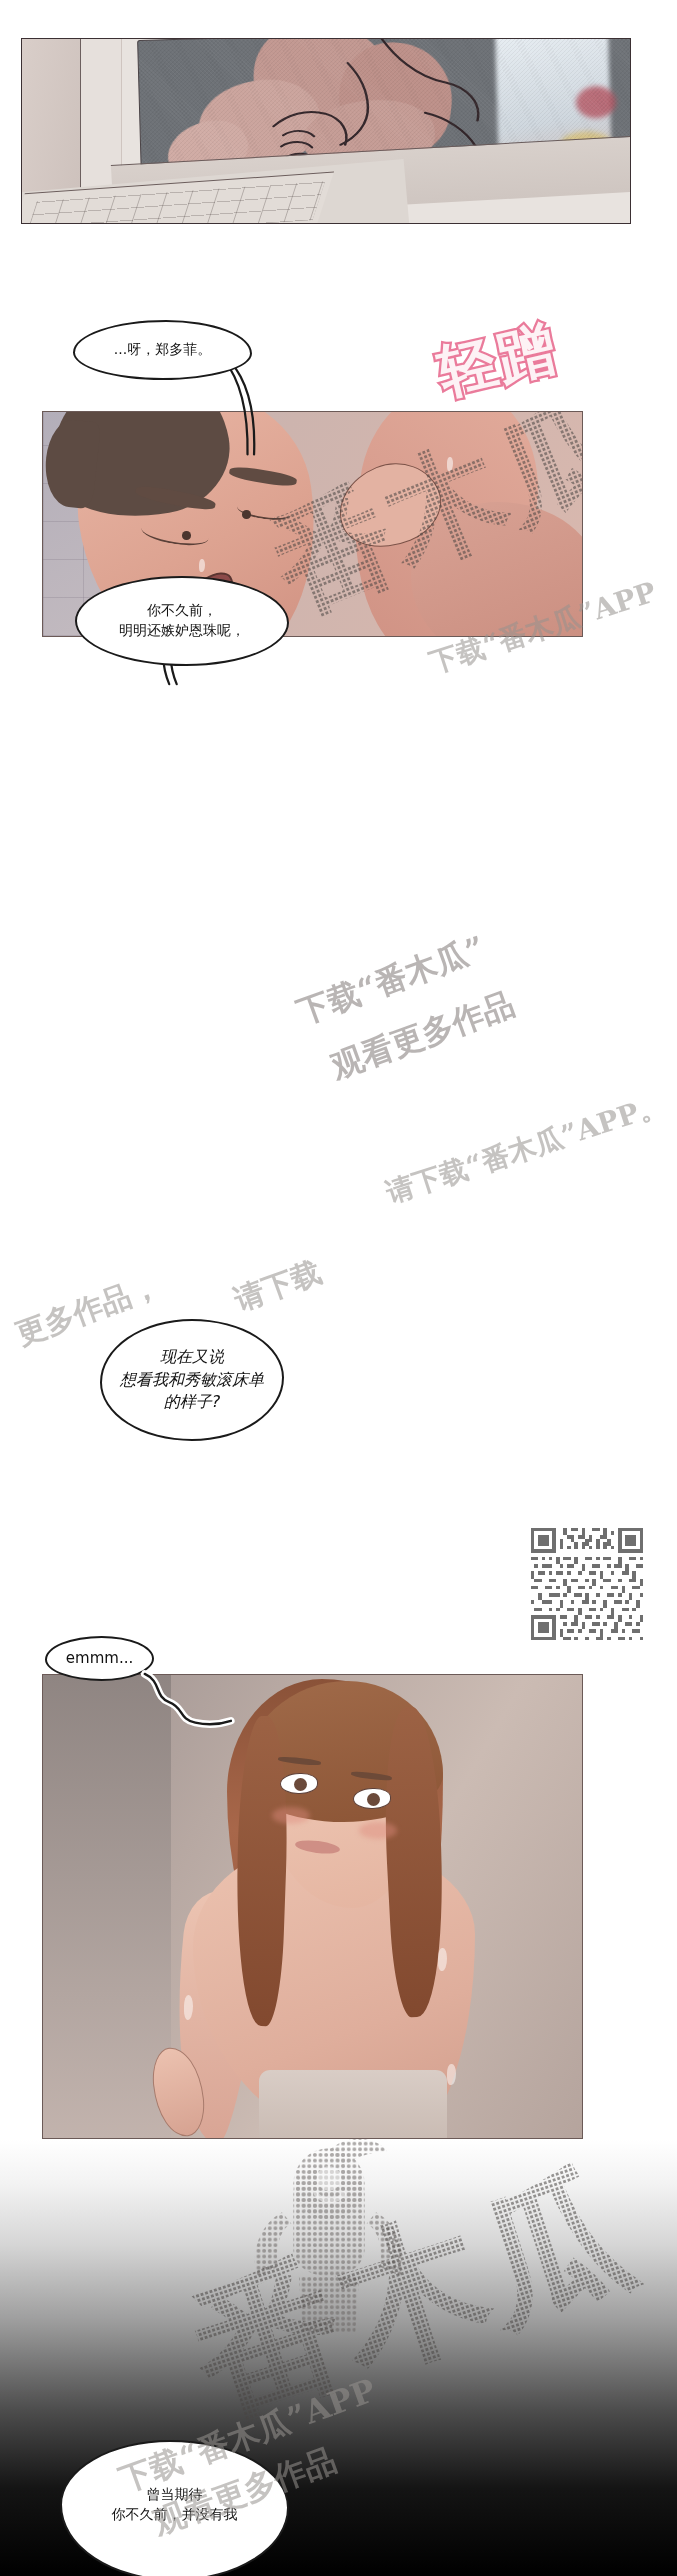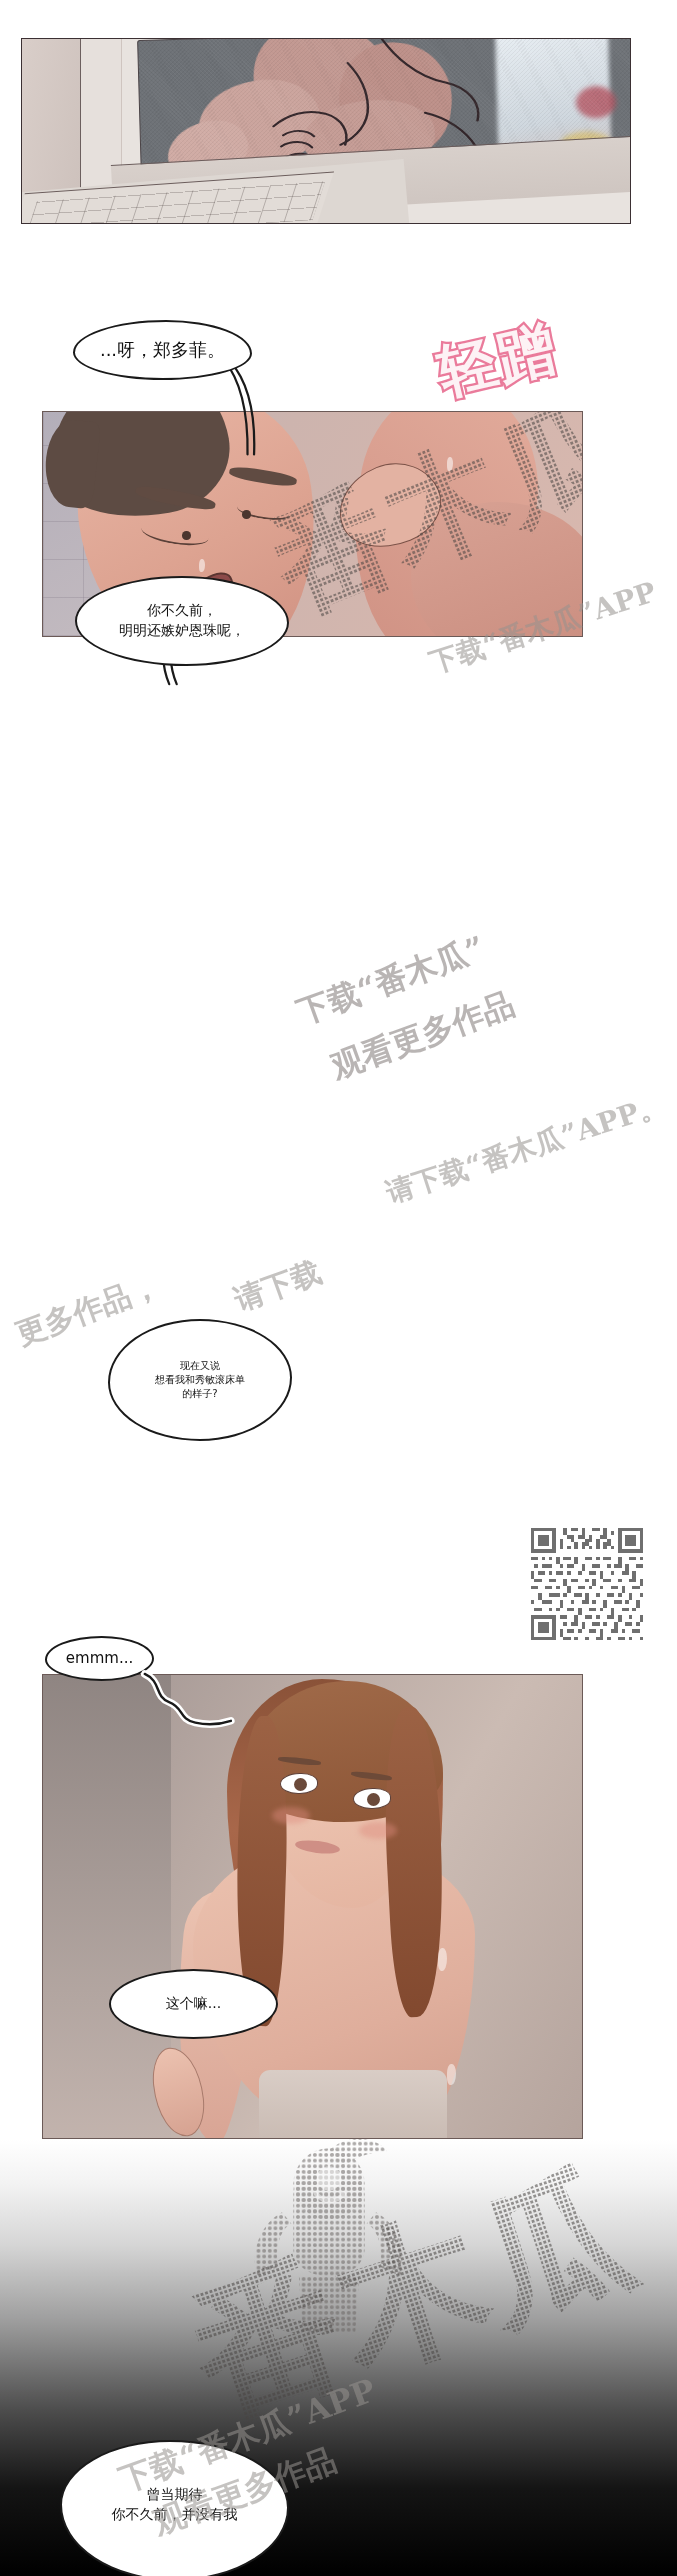--- a/index.html
+++ b/index.html
@@ -108,33 +108,34 @@
   }
   .bubble .txt { padding: 0 9.4px; white-space: pre-line; }
 
   .tail { position:absolute; z-index:5; }
   .tail svg { display:block; overflow: visible; }
 
   
   #bubble1 {
     left: 73px; top: 320px; width: 179px; height: 60px;
     border-radius: 52% 48% 50% 50% / 54% 56% 44% 46%;
-    font-size: 18px;
+    font-size: 14px;
   }
   
   #bubble2 {
     left: 75px; top: 576px; width: 214px; height: 90px;
     border-radius: 50% 50% 48% 52% / 50% 52% 48% 50%;
     font-size: 14px;
   }
   
   #bubble3 {
-    left: 108px; top: 1319px; width: 184px; height: 122px;
+    left: 100px; top: 1319px; width: 184px; height: 122px;
     border-radius: 50% 50% 50% 50% / 52% 48% 52% 48%;
-    font-size: 10px;
+    font-size: 16px;
+    font-style: italic;
   }
   
   #bubble4 {
     left: 45px; top: 1636px; width: 109px; height: 45px;
     border-radius: 52% 48% 48% 52% / 52% 50% 50% 48%;
     font-size: 15px;
   }
   
   #bubble5 {
     left: 109px; top: 1969px; width: 169px; height: 70px;
@@ -673,23 +674,20 @@
     <div class="p3-blush" style="left:316px;top:147px;"></div>
     <div class="p3-lips"></div>
     <div class="abs" style="left:141px;top:320px;width:9.4px;height:24.5px;background:rgba(255,255,255,.5);border-radius:50% 50% 60% 40%;"></div>
     <div class="abs" style="left:395px;top:273px;width:8.5px;height:22.6px;background:rgba(255,255,255,.5);border-radius:50% 50% 60% 40%;"></div>
     <div class="abs" style="left:404px;top:389px;width:8.5px;height:21px;background:rgba(255,255,255,.5);border-radius:50% 50% 60% 40%;"></div>
 
     <div class="abs" style="left:111px;top:372px;width:49px;height:90px;background:linear-gradient(170deg,#ecc2b0,#d6a291);border:1.9px solid #a77a6b;border-radius:40% 60% 40% 60%;transform:rotate(-6deg);"></div>
     <div class="abs" style="left:216px;top:395px;width:188px;height:71px;background:linear-gradient(180deg,#d9cdc6,#c9bbb3);border-radius:11.3px 11.3px 0 0;"></div>
   </div>
 
-  <div class="bubble" id="bubble5">
-    <span class="txt">这个嘛...</span>
-  </div>
 
   <div class="abs" id="panel4">
 
     <svg class="mascot" style="left:188px;top:-3.8px;width:282px;height:273px;" viewBox="0 0 300 290">
       <defs>
         <pattern id="dots" width="6" height="6" patternUnits="userSpaceOnUse">
           <circle cx="3" cy="3" r="2.1" fill="#6b6664"></circle>
         </pattern>
       </defs>
       <g fill="url(#dots)">

